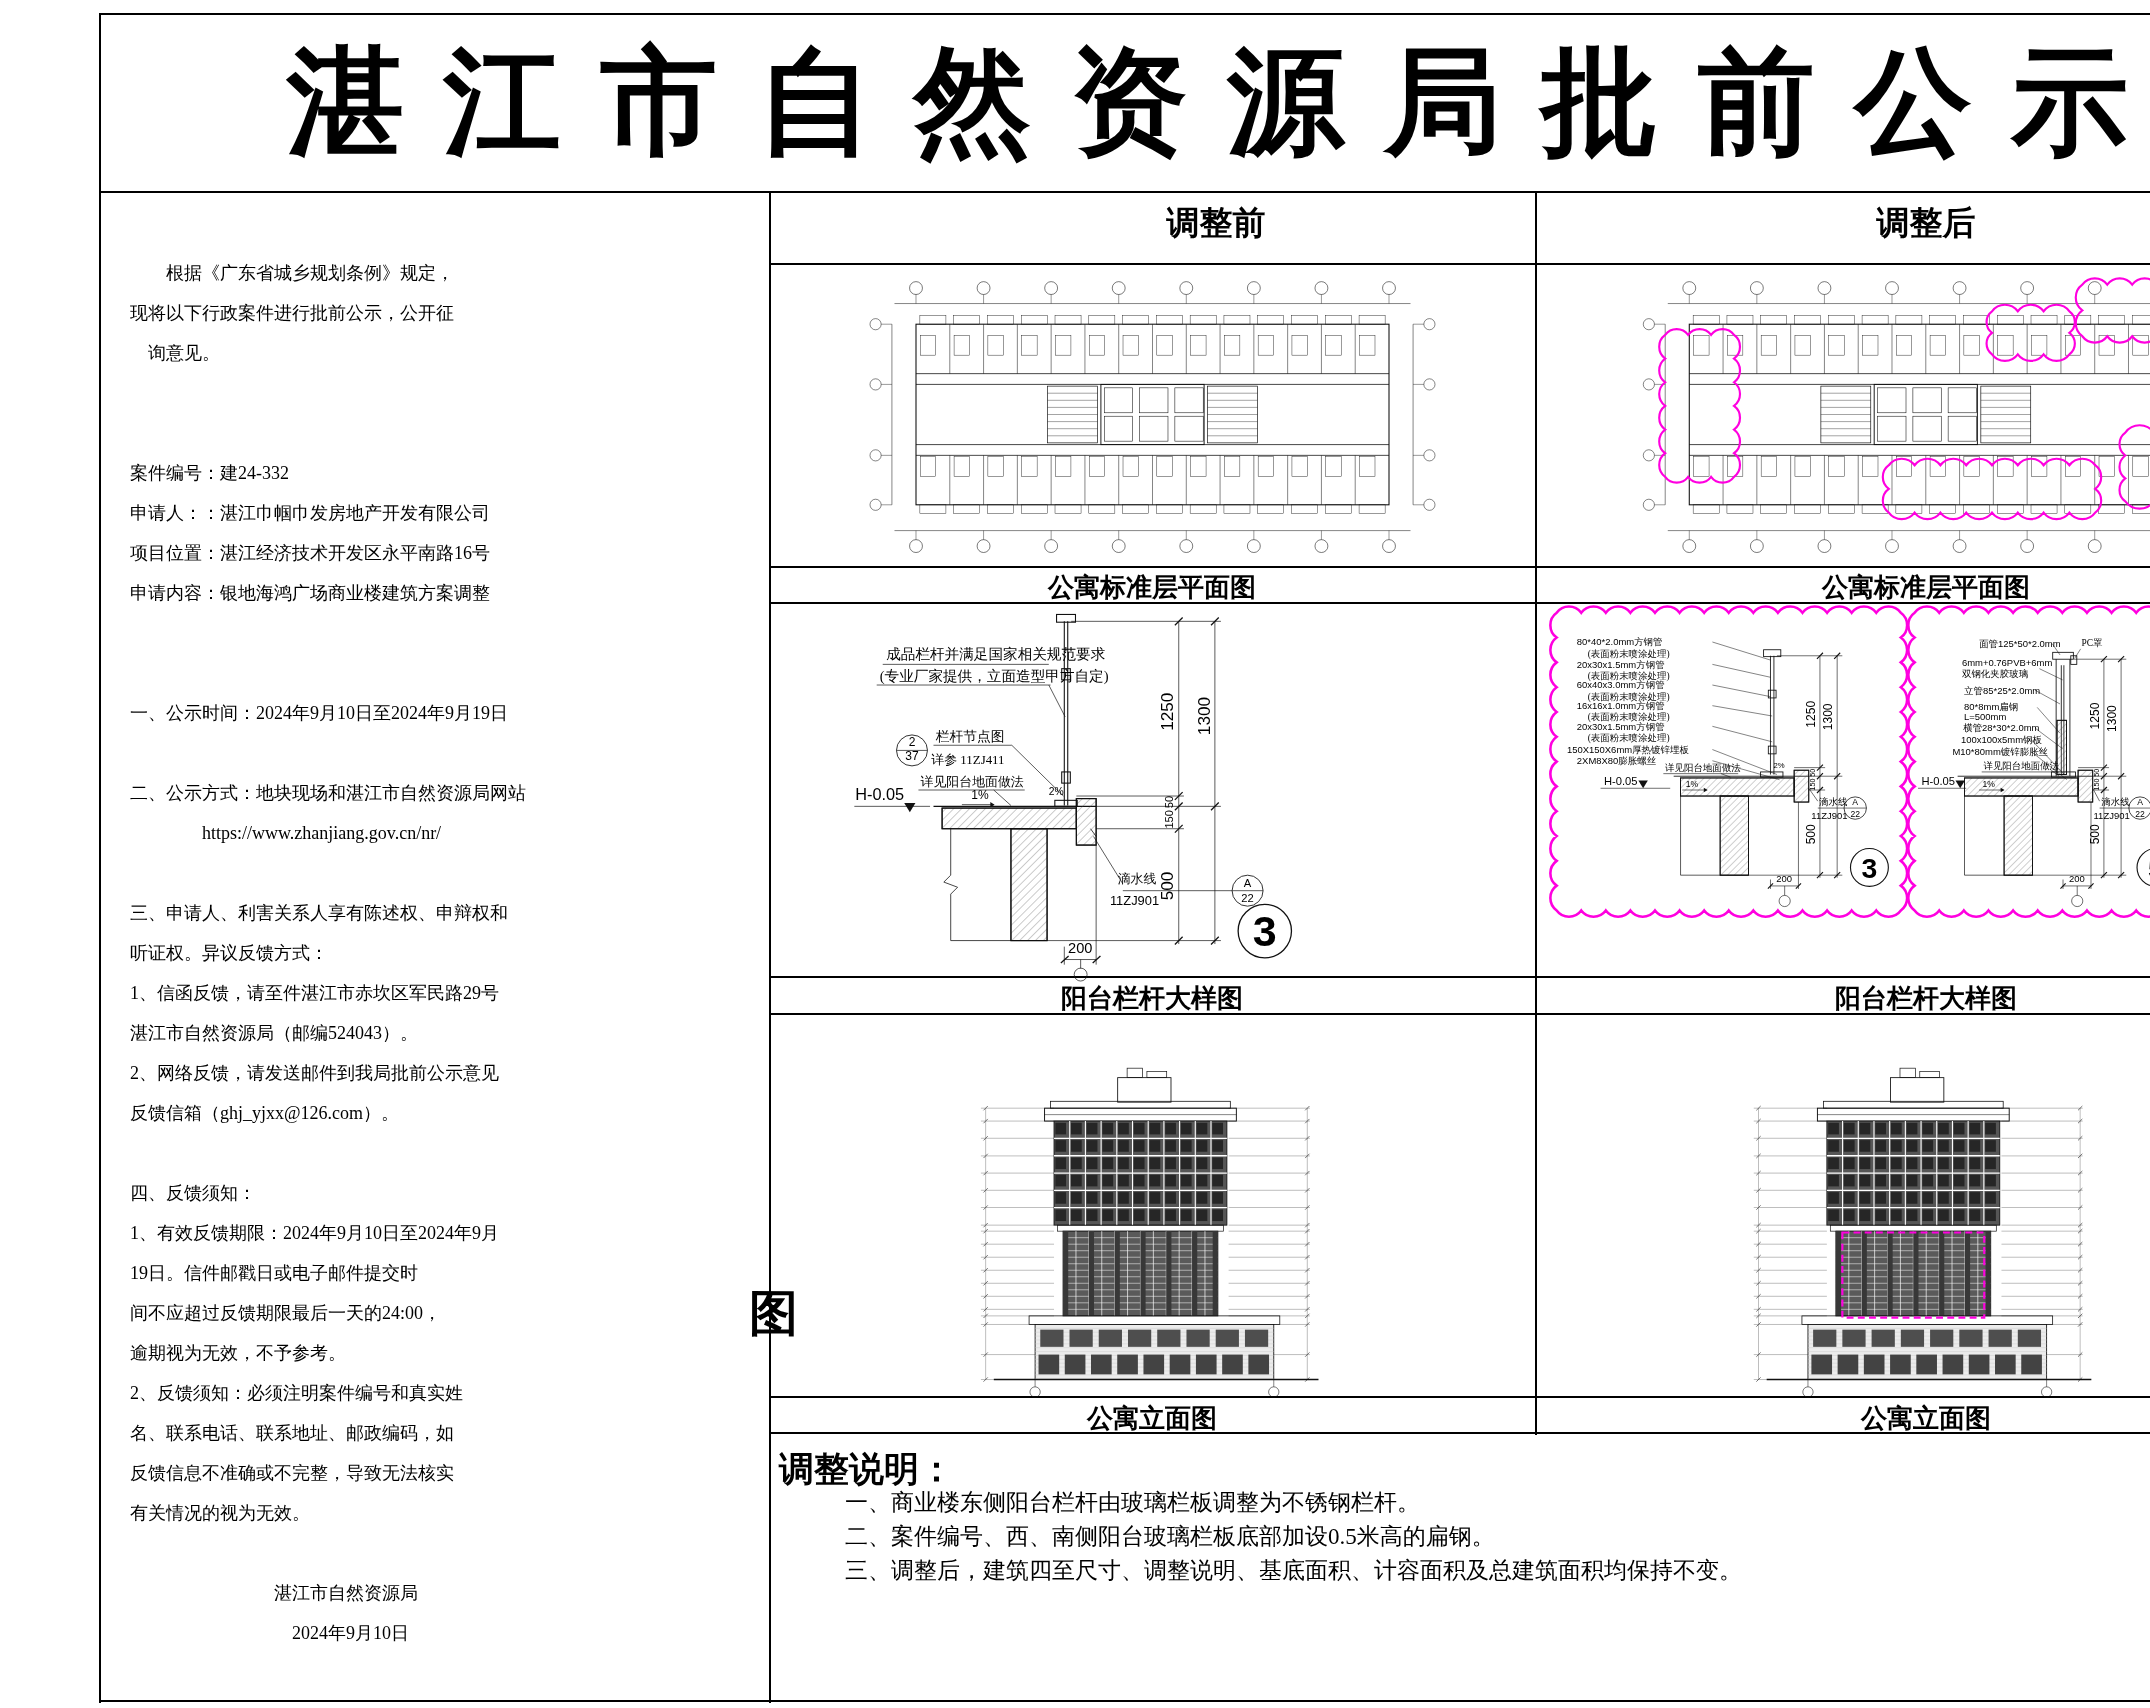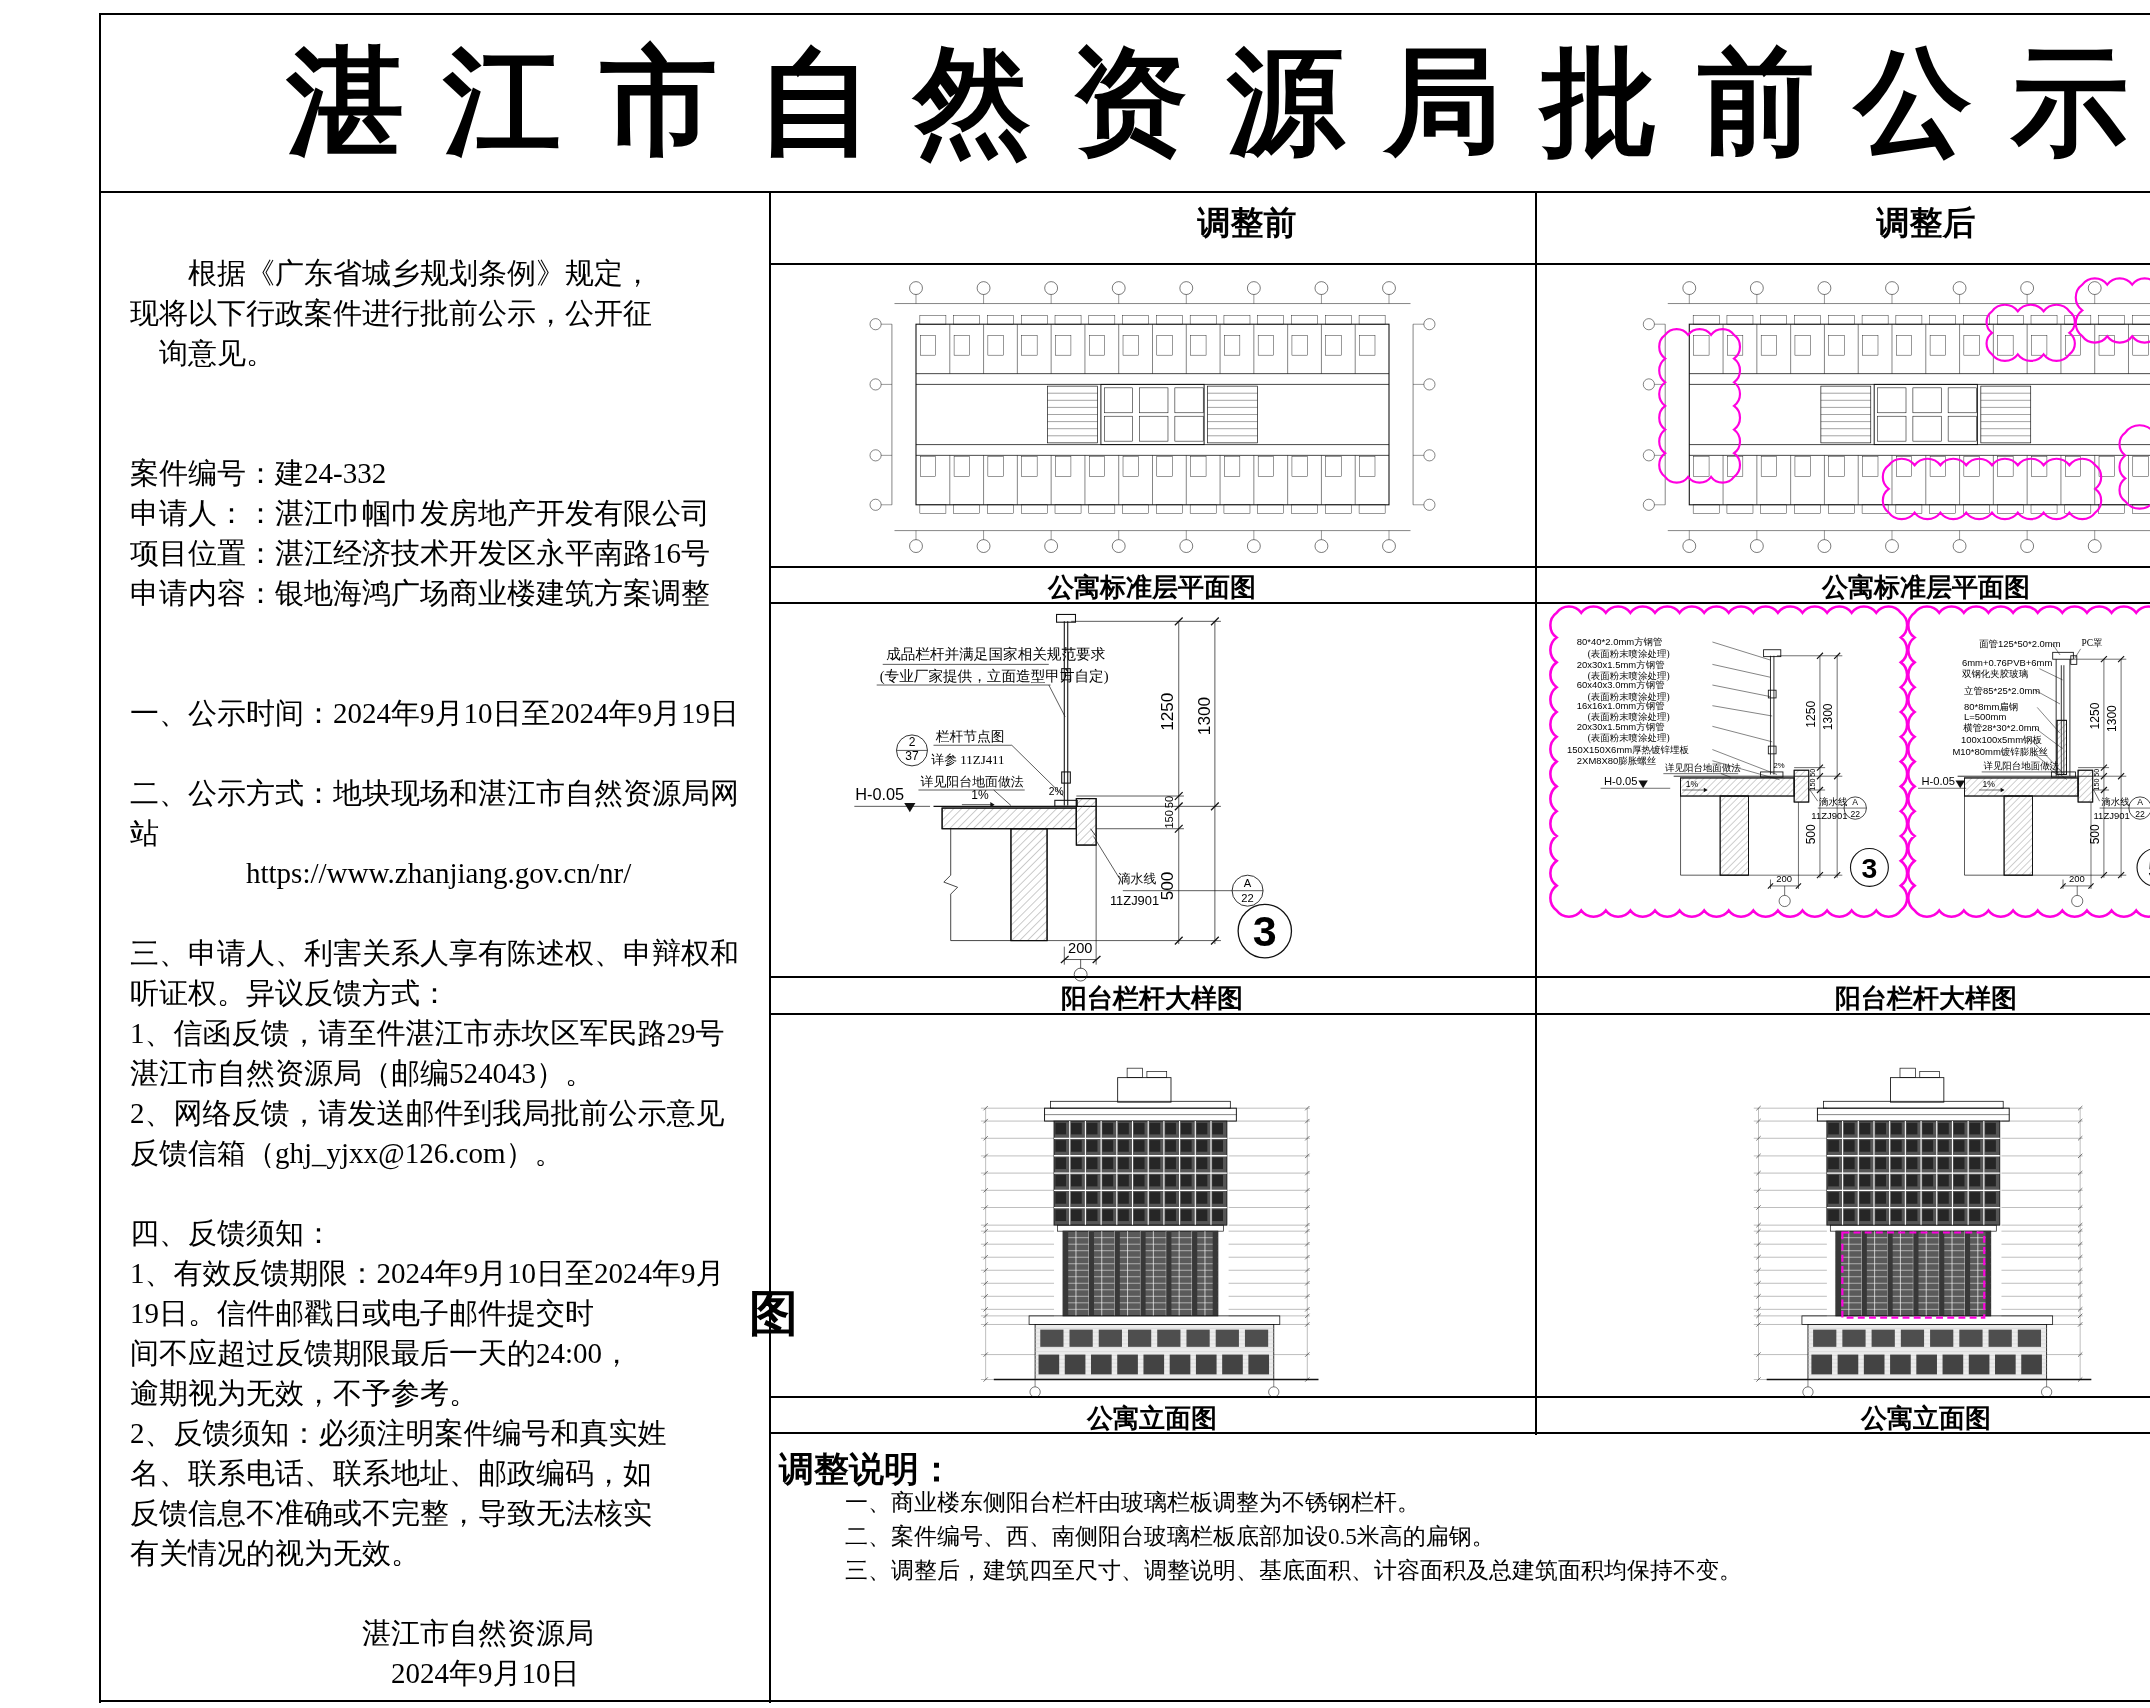--- a/index.html
+++ b/index.html
@@ -7,21 +7,21 @@
        font-family:"Liberation Serif",serif;color:#000;}
   .hl{position:absolute;background:#000;height:1.7px;}
   .vl{position:absolute;background:#000;width:1.7px;}
   #sheet-title{position:absolute;left:99px;top:18px;width:2217px;height:170px;
        display:flex;align-items:center;justify-content:center;
        font-family:"Liberation Sans",sans-serif;font-weight:bold;
        font-size:117px;letter-spacing:0.34em;text-indent:0.34em;white-space:nowrap;}
   .col-hdr{position:absolute;top:201px;text-align:center;font-size:33px;font-weight:600;}
   .caption{position:absolute;text-align:center;font-size:26px;font-weight:600;}
   #notice-text{position:absolute;left:130px;top:253px;width:631px;
-       font-size:29px;line-height:40px;white-space:pre-wrap;}
+       font-size:18px;line-height:40px;white-space:pre-wrap;}
   #stray-frag{position:absolute;left:749px;top:1281px;font-size:49px;font-weight:600;}
   #adj-heading{position:absolute;left:779px;top:1446px;font-size:35px;font-weight:700;}
   .adj-item{position:absolute;left:845px;font-size:23px;text-align:right;}
   svg{position:absolute;overflow:visible;}
   svg text{fill:#000;font-family:"Liberation Sans",sans-serif;}
   .cjk{font-family:"Liberation Serif",serif;}
 </style>
 </head>
 <body>
 
@@ -34,21 +34,21 @@
 <div class="vl" style="left:1535px;top:191px;height:1244px"></div>
 <div class="hl" style="left:769px;top:263px;width:1548px"></div>
 <div class="hl" style="left:769px;top:566px;width:1548px"></div>
 <div class="hl" style="left:769px;top:602px;width:1548px"></div>
 <div class="hl" style="left:769px;top:976px;width:1548px"></div>
 <div class="hl" style="left:769px;top:1013px;width:1548px"></div>
 <div class="hl" style="left:769px;top:1396px;width:1548px"></div>
 <div class="hl" style="left:769px;top:1432px;width:1548px"></div>
 
 <div id="sheet-title">湛江市自然资源局批前公示</div>
-<div class="col-hdr" style="left:815px;width:864px">调整前</div>
+<div class="col-hdr" style="left:784px;width:864px">调整前</div>
 <div class="col-hdr" style="left:1535px;width:782px">调整后</div>
 
 <div class="caption" style="left:769px;top:570px;width:766px">公寓标准层平面图</div>
 <div class="caption" style="left:1535px;top:570px;width:782px">公寓标准层平面图</div>
 <div class="caption" style="left:769px;top:981px;width:766px">阳台栏杆大样图</div>
 <div class="caption" style="left:1535px;top:981px;width:782px">阳台栏杆大样图</div>
 <div class="caption" style="left:769px;top:1401px;width:766px">公寓立面图</div>
 <div class="caption" style="left:1535px;top:1401px;width:782px">公寓立面图</div>
 
 <div id="notice-text">　　根据《广东省城乡规划条例》规定，

